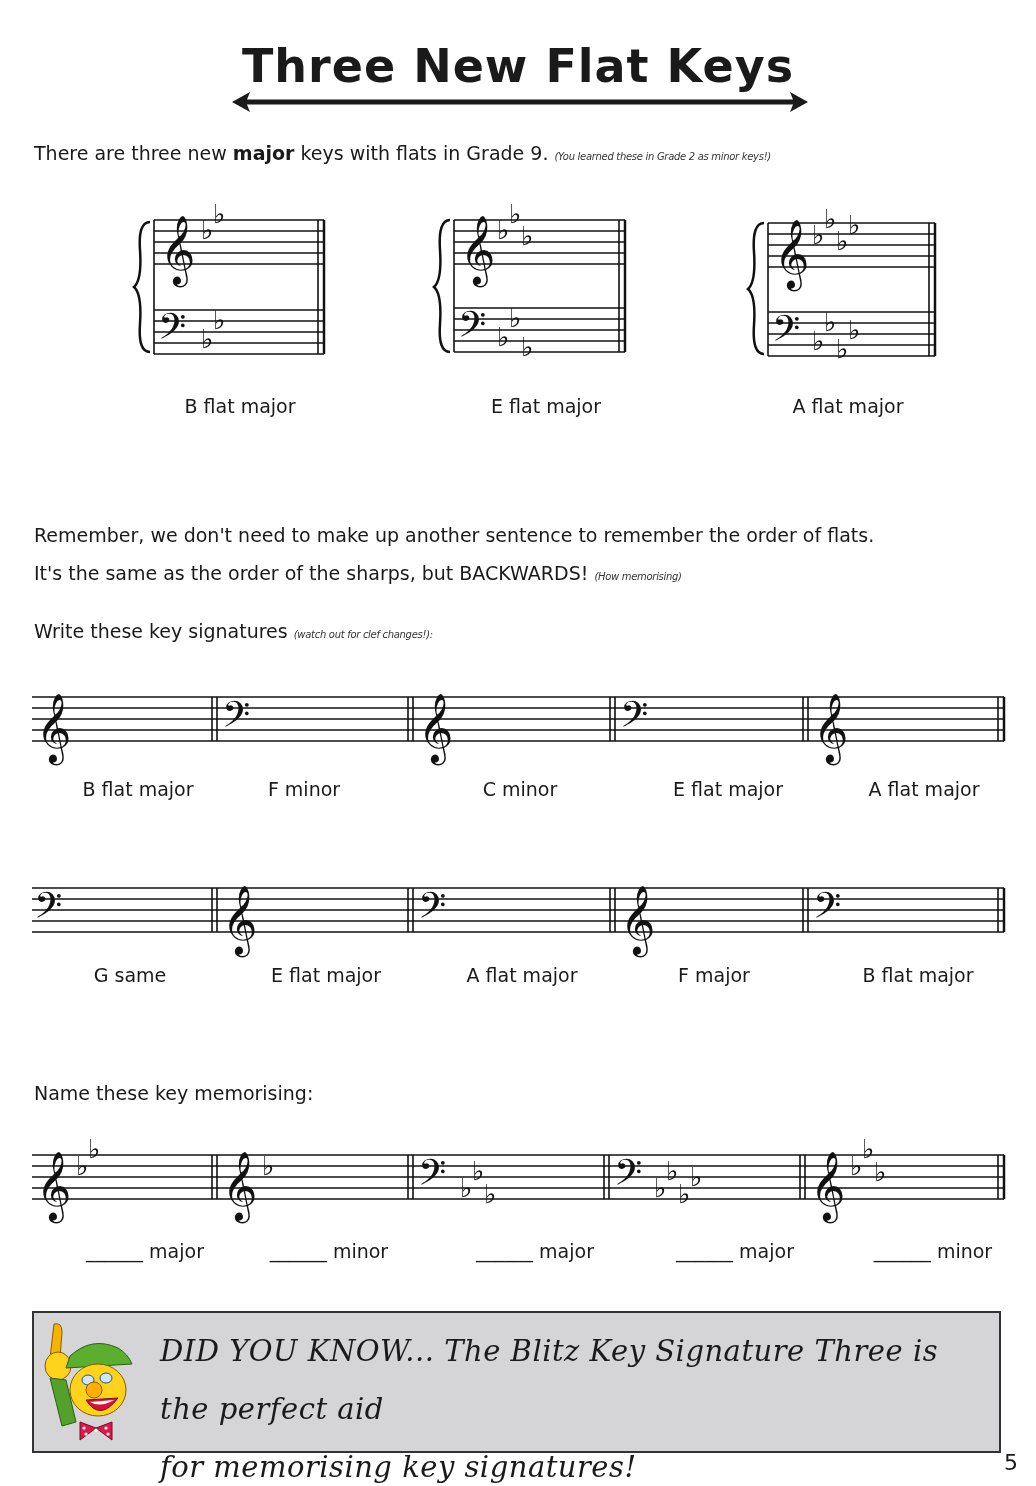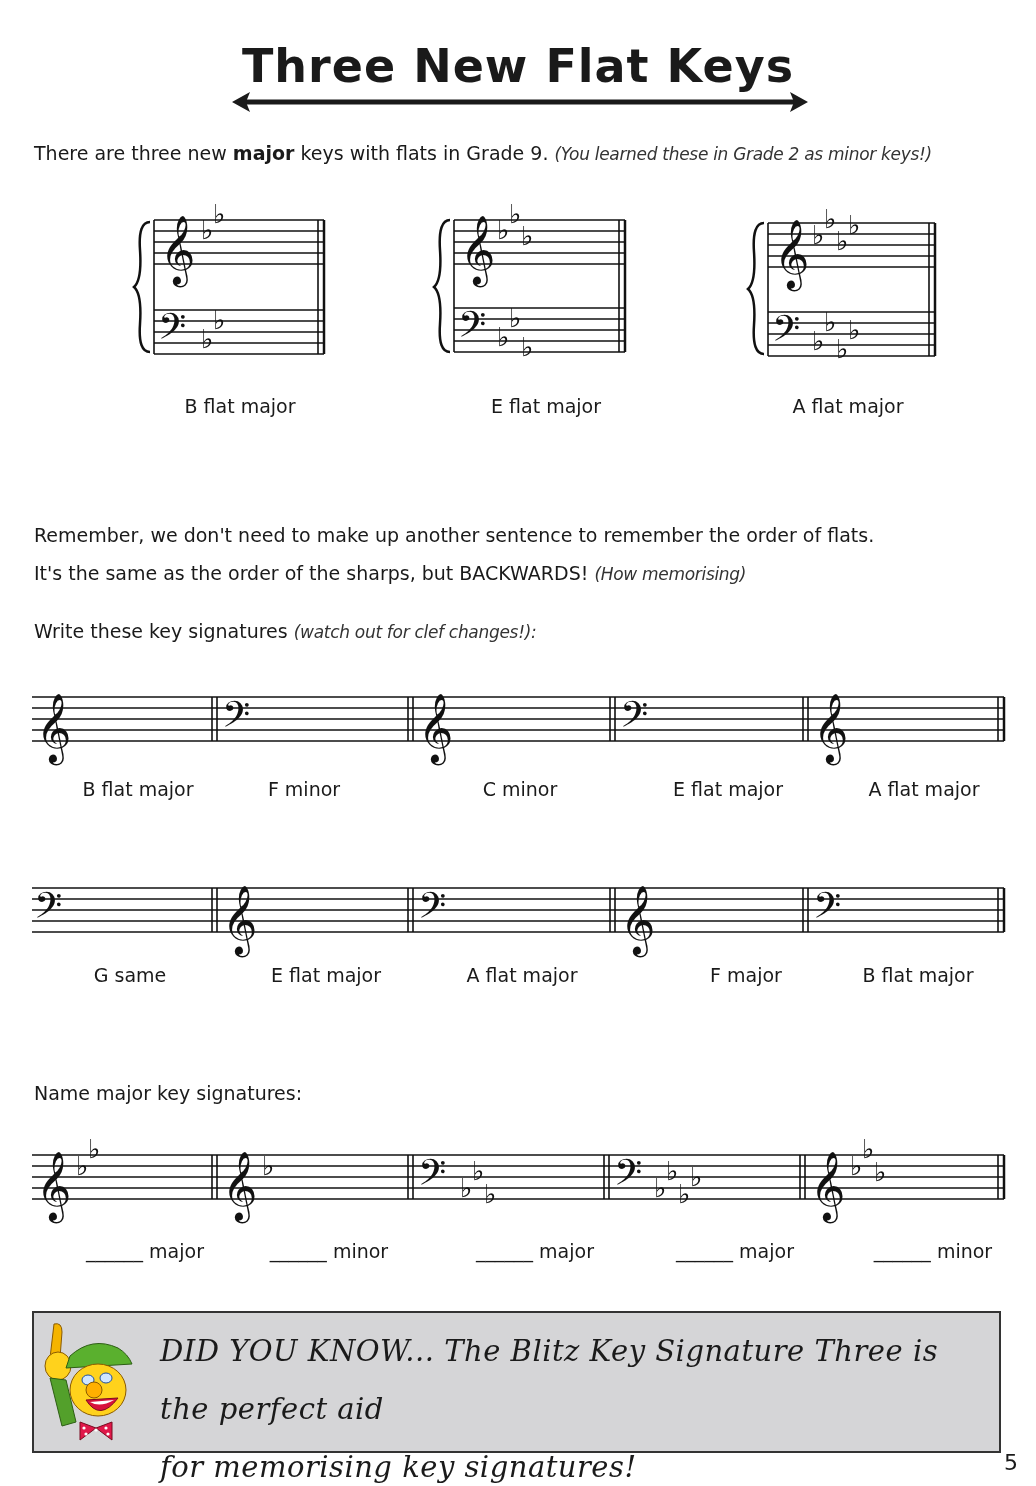--- a/index.html
+++ b/index.html
@@ -2,21 +2,21 @@
 <html><head>
 <meta charset="utf-8">
 <style>
   html, body { margin: 0; padding: 0; background: #ffffff; }
   body { width: 1036px; height: 1486px; position: relative; overflow: hidden;
          font-family: "DejaVu Sans", sans-serif; color: #1a1a1a; }
   .abs { position: absolute; }
   .title { left: 0; width: 1036px; top: 28px; text-align: center; font-size: 46px;
            font-weight: bold; letter-spacing: 1px; margin-top: 11px; }
   .para { left: 34px; font-size: 19px; }
-  .aside { font-size: 17px; font-style: italic; color: #333; letter-spacing: -0.3px; }
+  .aside { font-size: 10px; font-style: italic; color: #333; letter-spacing: -0.3px; }
   .caption { font-size: 19px; text-align: center; line-height: 32px; }
   .label { font-size: 19px; text-align: center; }
   .musicsvg { position: absolute; }
   .box { left: 32px; top: 1311px; width: 969px; height: 142px; background: #d5d5d7;
          border: 2px solid #333; box-sizing: border-box; }
   .did { left: 160px; top: 1322px; width: 830px; font-family: "DejaVu Serif", serif;
          font-size: 29px; line-height: 58px; font-style: italic; letter-spacing: 0.5px; color: #1a1a1a; }
   .pagenum { right: 18px; top: 1450px; font-size: 22px; }
 </style>
 </head>
@@ -203,24 +203,24 @@
   </g>
   <text x="34" y="65" font-size="44" fill="#111">𝄢</text>
   <text x="222" y="80" font-size="60" fill="#111">𝄞</text>
   <text x="418" y="65" font-size="44" fill="#111">𝄢</text>
   <text x="620" y="80" font-size="60" fill="#111">𝄞</text>
   <text x="813" y="65" font-size="44" fill="#111">𝄢</text>
 </svg>
 <div class="abs label" style="left:40px;top:964px;width:180px">G same</div>
 <div class="abs label" style="left:228px;top:964px;width:196px">E flat major</div>
 <div class="abs label" style="left:424px;top:964px;width:196px">A flat major</div>
-<div class="abs label" style="left:648px;top:964px;width:196px">F major</div>
+<div class="abs label" style="left:616px;top:964px;width:196px">F major</div>
 <div class="abs label" style="left:820px;top:964px;width:196px">B flat major</div>
 
-<div class="abs para" style="top:1082px">Name major key signatures:</div>
+<div class="abs para" style="top:1082px">Name these key memorising:</div>
 
 <svg class="musicsvg" style="left:0;top:1128px" width="1036" height="100">
   <g stroke="#111" stroke-width="1.6">
     <line x1="32" y1="27" x2="1004" y2="27"></line>
       <line x1="32" y1="38" x2="1004" y2="38"></line>
       <line x1="32" y1="49" x2="1004" y2="49"></line>
       <line x1="32" y1="60" x2="1004" y2="60"></line>
       <line x1="32" y1="71" x2="1004" y2="71"></line>
     <line x1="212" y1="27" x2="212" y2="71"></line>
       <line x1="217" y1="27" x2="217" y2="71"></line>

